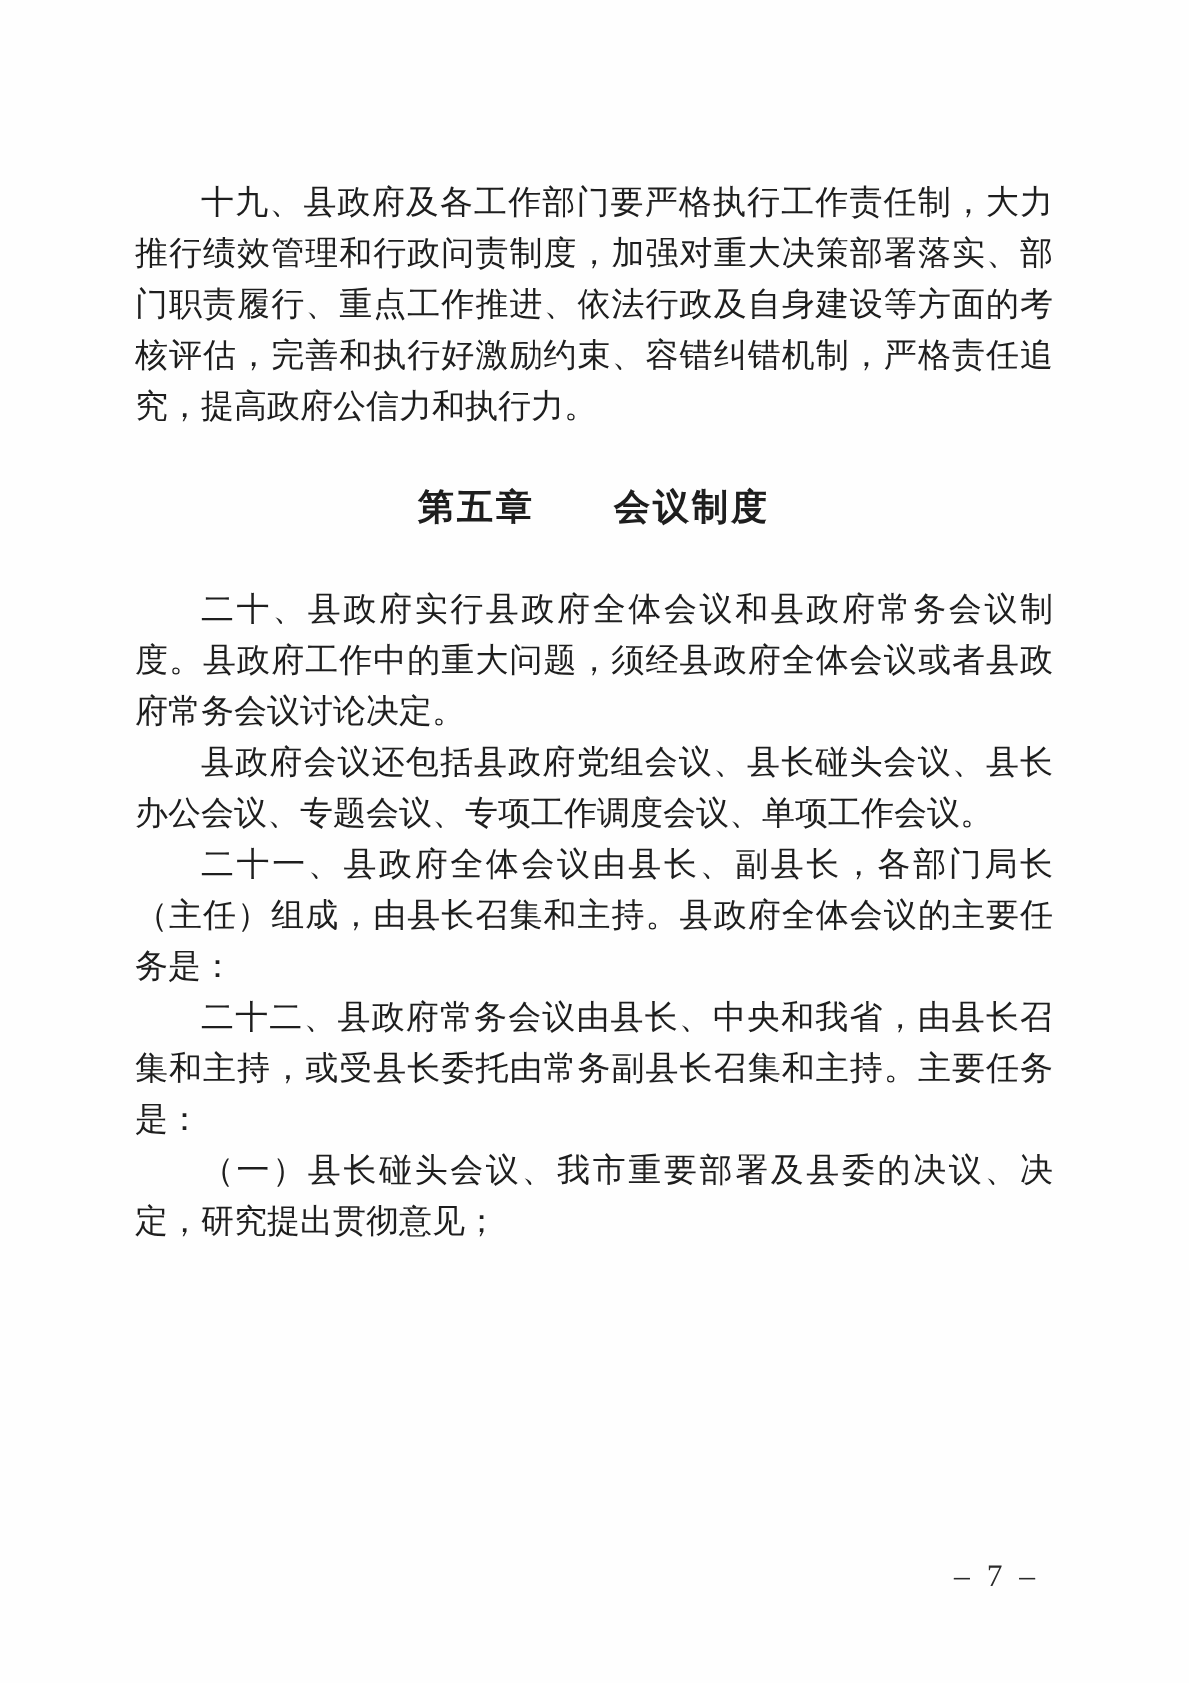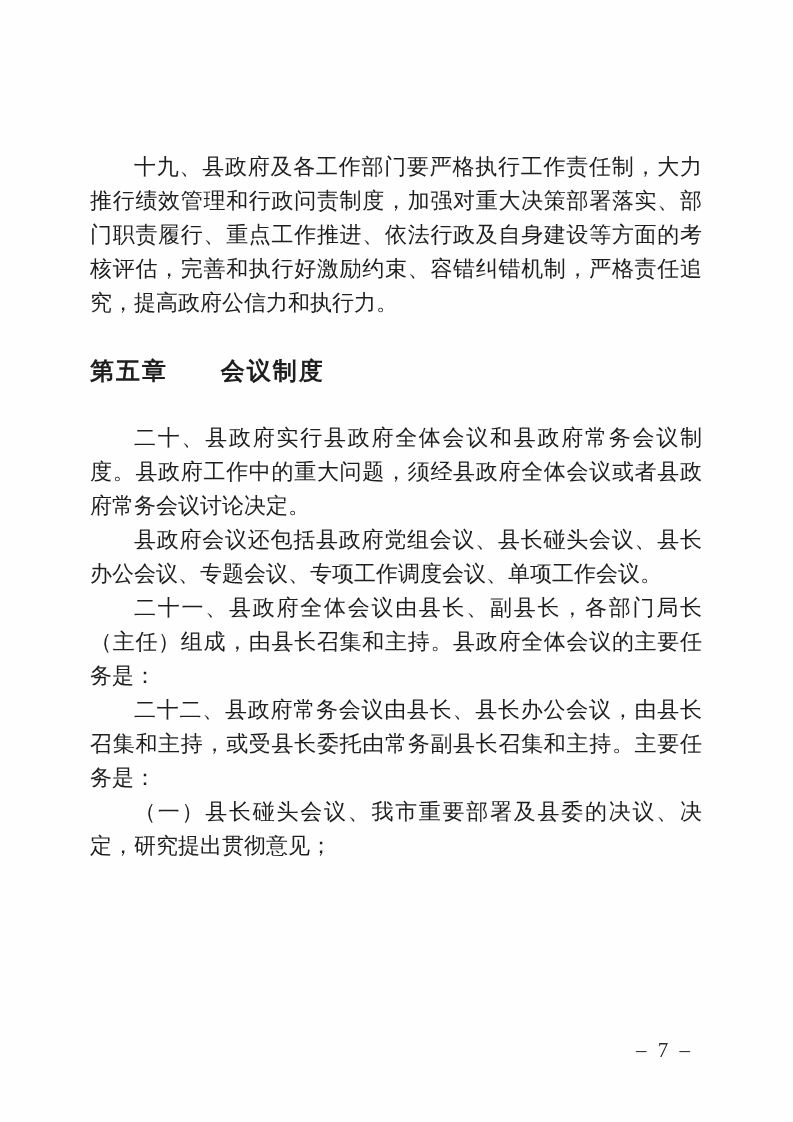--- a/index.html
+++ b/index.html
@@ -15,33 +15,32 @@
     background: #fefefe;
     color: #1e1e1e;
     font-family: "Liberation Serif", "DejaVu Serif", serif;
     overflow: hidden;
   }
   .content {
     position: absolute;
     left: 90px;
     top: 118px;
     width: 612px;
-    margin-top: 32px;
   }
   .body-para {
     margin: 0;
     font-size: 22px;
     line-height: 34px;
     text-align: justify;
     text-indent: 2em;
     word-break: break-all;
   }
   .chapter-heading {
     margin: 34px 0 33px 0;
-    text-align: left;
+    text-align: center;
     font-family: "Liberation Sans", "DejaVu Sans", sans-serif;
     font-weight: bold;
     font-size: 24px;
     line-height: 34px;
     letter-spacing: 2px;
   }
   .chapter-gap {
     display: inline-block;
     width: 2.2em;
   }
@@ -68,21 +67,21 @@
     </h2>
 
     <p class="body-para">二十、县政府实行县政府全体会议和县政府常务会议制度。县政府工作中的重大问题，须经县政府全体会议或者县政府常务会议讨论决定。</p>
 
     <p class="body-para">县政府会议还包括县政府党组会议、县长碰头会议、县长办公会议、专题会议、专项工作调度会议、单项工作会议。</p>
 
     <p class="body-para">二十一、县政府全体会议由县长、副县长，各部门局长（主任）组成，由县长召集和主持。县政府全体会议的主要任务是：</p>
 
 
 
-    <p class="body-para">二十二、县政府常务会议由县长、县长办公会议，由县长召集和主持，或受县长委托由常务副县长召集和主持。主要任务是：</p>
+    <p class="body-para">二十二、县政府常务会议由县长、中央和我省，由县长召集和主持，或受县长委托由常务副县长召集和主持。主要任务是：</p>
 
     <p class="body-para">（一）县长碰头会议、我市重要部署及县委的决议、决定，研究提出贯彻意见；</p>
 
   </main>
 
   <footer class="page-footer">
     <span>– 7 –</span>
   </footer>
 </div>
 

